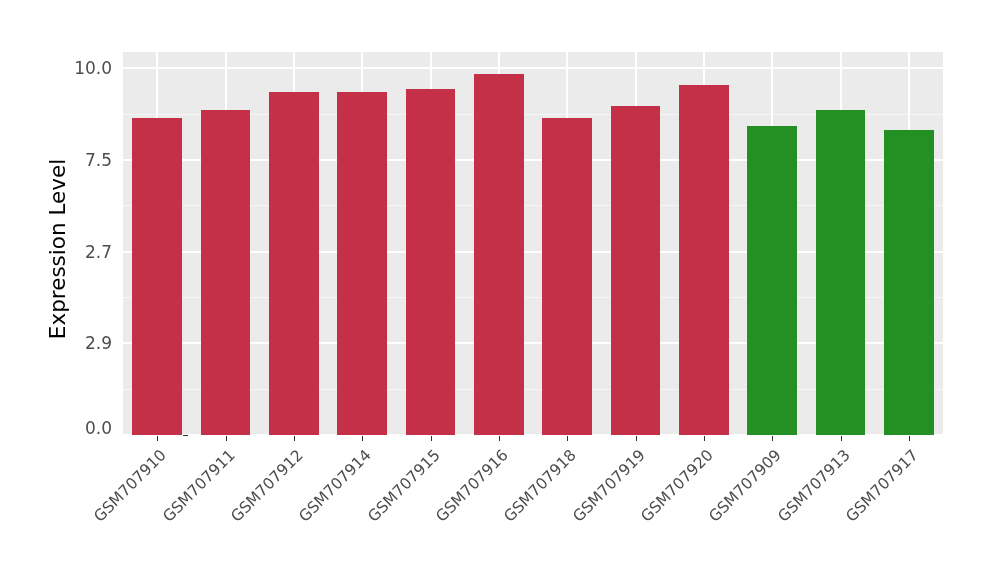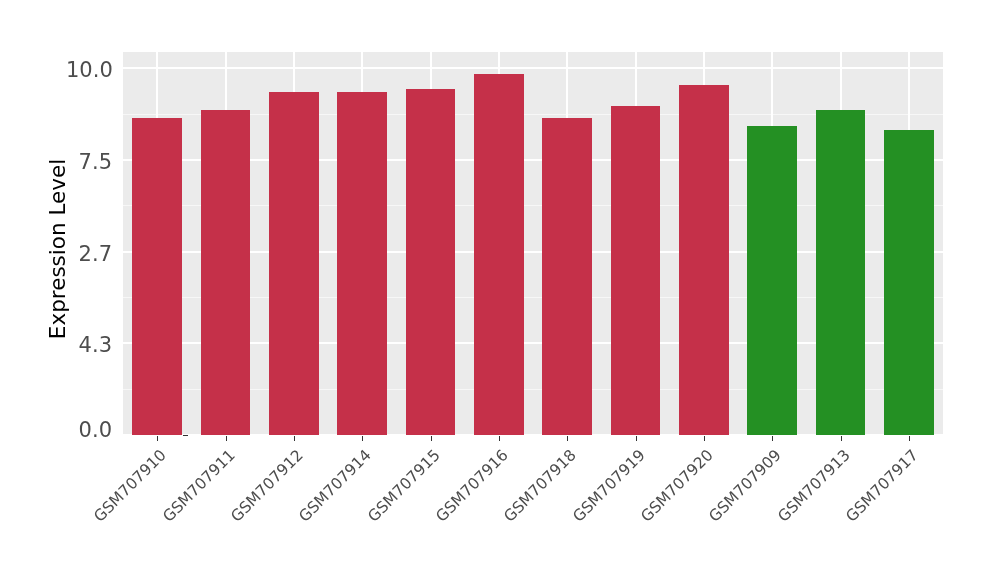--- a/index.html
+++ b/index.html
@@ -40,21 +40,21 @@
     line-height: 30px;
     white-space: nowrap;
   }
 
   
   .y-tick-label {
     position: absolute;
     right: 0;
     width: 46px;
     text-align: right;
-    font-size: 21px;
+    font-size: 17px;
     color: #4d4d4d;
     line-height: 1;
     white-space: nowrap;
   }
   #y-ticks {
     position: absolute;
     left: 66px;
     top: 0;
     width: 46px;
     height: 580px;
@@ -128,21 +128,21 @@
 </head>
 <body>
 
 <div id="chart-root">
 
   <div class="y-axis-title">Expression Level</div>
 
   <div id="y-ticks">
       <div class="y-tick-label" style="top: 420px;">0.0</div>
       <div class="y-tick-mark" style="top: 435px;"></div>
-      <div class="y-tick-label" style="top: 335.373px;">4.3</div>
+      <div class="y-tick-label" style="top: 335.373px;">2.9</div>
       <div class="y-tick-mark" style="top: 343.373px;"></div>
       <div class="y-tick-label" style="top: 243.746px;">2.7</div>
       <div class="y-tick-mark" style="top: 251.746px;"></div>
       <div class="y-tick-label" style="top: 152.12px;">7.5</div>
       <div class="y-tick-mark" style="top: 160.12px;"></div>
       <div class="y-tick-label" style="top: 60.4928px;">10.0</div>
       <div class="y-tick-mark" style="top: 68.4928px;"></div>
     </div>
 
   <div id="panel">

